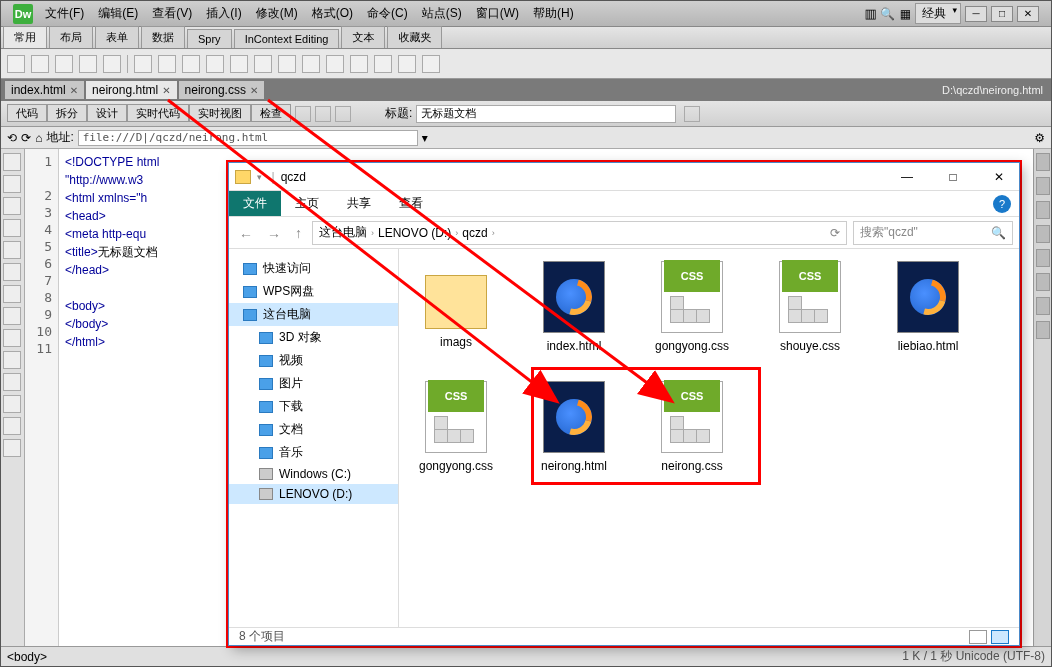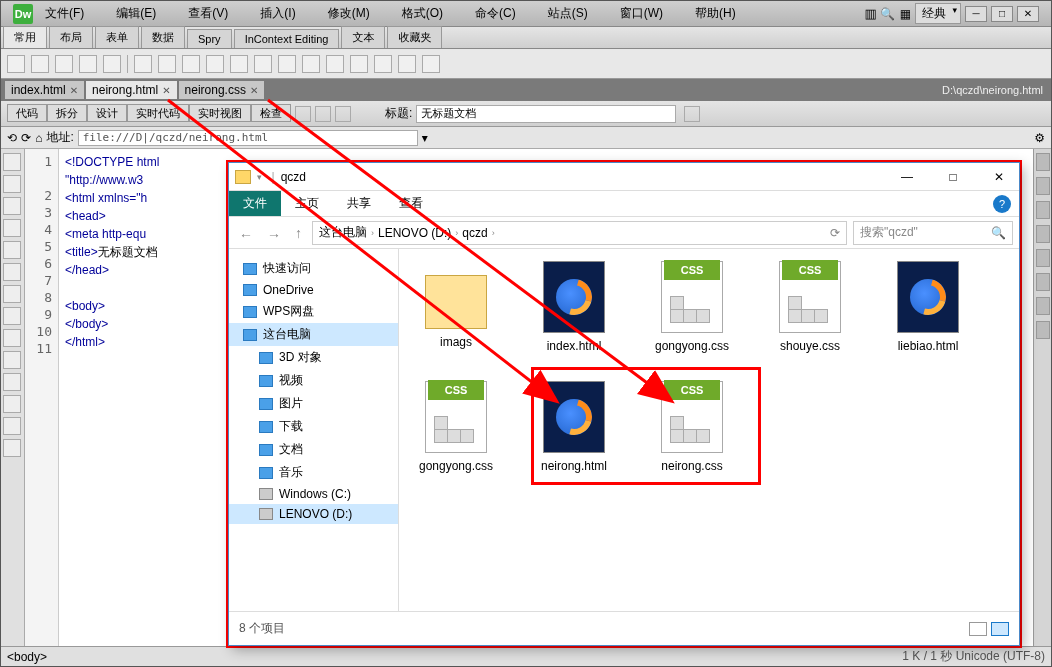--- a/index.html
+++ b/index.html
@@ -1,20 +1,20 @@
 <!DOCTYPE html>
 <html><head>
 <meta charset="utf-8">
 <style>
 *{box-sizing:border-box;margin:0;padding:0;font-family:"Microsoft YaHei",SimSun,sans-serif;font-size:12px}
 body{background:#b8b8b8;width:1052px;height:667px;overflow:hidden;position:relative}
 .app{border:1px solid #555;background:#b8b8b8;width:1052px;height:667px;display:flex;flex-direction:column}
 .titlebar{height:26px;background:linear-gradient(#cfcfcf,#b5b5b5);display:flex;align-items:center;padding:0 12px;border-bottom:1px solid #888}
 .dw-logo{width:20px;height:20px;background:#3eaf3e;color:#fff;font-weight:bold;font-size:11px;display:flex;align-items:center;justify-content:center;border-radius:2px;margin-right:6px}
-.menubar{display:flex;gap:20px}
+.menubar{display:flex;gap:2px}
 .menubar span{padding:2px 6px;cursor:default}
 .title-right{margin-left:auto;display:flex;align-items:center;gap:4px}
 .layout-dd{border:1px solid #999;padding:1px 14px 1px 6px;background:#ddd;position:relative}
 .layout-dd::after{content:"▾";position:absolute;right:3px;top:1px;font-size:9px}
 .winbtn{width:22px;height:16px;border:1px solid #888;background:#ddd;display:flex;align-items:center;justify-content:center;font-size:10px}
 .insertbar{height:22px;background:linear-gradient(#e5e5e5,#cfcfcf);display:flex;align-items:flex-end;border-bottom:1px solid #888}
 .insert-tab{padding:3px 10px;border:1px solid #999;border-bottom:none;background:#d5d5d5;margin-left:2px;font-size:11px}
 .insert-tab.active{background:#e8e8e8}
 .iconbar{height:30px;background:#e8e8e8;display:flex;align-items:center;gap:6px;padding:0 6px;border-bottom:1px solid #999}
 .iconbar .ic{width:18px;height:18px;border:1px solid #aaa;background:#f0f0f0}
@@ -66,25 +66,25 @@
 .ti-ic.blue{background:#4aa0e8;border-color:#2a7ac0}
 .ti-ic.disk{background:#ccc;border-color:#888}
 .files{flex:1;padding:12px;display:flex;flex-wrap:wrap;align-content:flex-start;gap:28px 28px;position:relative}
 .file{width:90px;display:flex;flex-direction:column;align-items:center;gap:6px;font-size:12px;text-align:center}
 .fic{width:62px;height:72px;position:relative}
 .fic.folder{background:#ffe39a;border:1px solid #caa642;height:54px;margin-top:14px}
 .fic.html{background:#0a1e4a;border:1px solid #888;display:flex;align-items:center;justify-content:center}
 .ff-logo{width:36px;height:36px;border-radius:50%;background:radial-gradient(circle at 40% 40%,#4a90ff,#1e5fc7);position:relative;overflow:hidden}
 .ff-logo::after{content:"";position:absolute;inset:0;border:6px solid transparent;border-right-color:#ff8c1a;border-bottom-color:#ffb13d;border-radius:50%;transform:rotate(-30deg)}
 .fic.css{background:#fff;border:1px solid #aaa}
-.css-badge{position:absolute;top:-2px;left:2px;right:2px;height:20px;background:#6faa2a;color:#fff;font-weight:bold;font-size:11px;display:flex;align-items:center;justify-content:center}
+.css-badge{position:absolute;top:-2px;left:2px;right:2px;height:32px;background:#6faa2a;color:#fff;font-weight:bold;font-size:11px;display:flex;align-items:center;justify-content:center}
 .css-grid{position:absolute;bottom:6px;left:8px;width:40px;height:30px}
 .css-grid div{position:absolute;background:#ddd;border:1px solid #aaa;width:14px;height:14px}
 .redbox{position:absolute;border:3px solid red;pointer-events:none}
-.exp-status{height:34px;border-top:1px solid #ddd;display:flex;align-items:center;padding:0 10px;font-size:12px;color:#555}
+.exp-status{height:18px;border-top:1px solid #ddd;display:flex;align-items:center;padding:0 10px;font-size:12px;color:#555}
 .exp-status .viewic{margin-left:auto;display:flex;gap:4px}
 .exp-status .viewic span{width:18px;height:14px;border:1px solid #999}
 .exp-status .viewic span.on{background:#cde8ff;border-color:#1979ca}
 
 svg.arrow{position:absolute;pointer-events:none}
 </style>
 </head>
 <body>
 
 <div class="app">
@@ -268,24 +268,20 @@
     </div>
   </div>
   <div class="exp-body">
     <div class="tree" id="tree">
         <div class="tree-item">
           <div class="ti-ic blue"></div>
           <span>快速访问</span>
         </div>
         <div class="tree-item">
           <div class="ti-ic blue"></div>
-          <span>OneDrive</span>
-        </div>
-        <div class="tree-item">
-          <div class="ti-ic blue"></div>
           <span>WPS网盘</span>
         </div>
         <div class="tree-item sel">
           <div class="ti-ic blue"></div>
           <span>这台电脑</span>
         </div>
         <div class="tree-item sub">
           <div class="ti-ic blue"></div>
           <span>3D 对象</span>
         </div>

